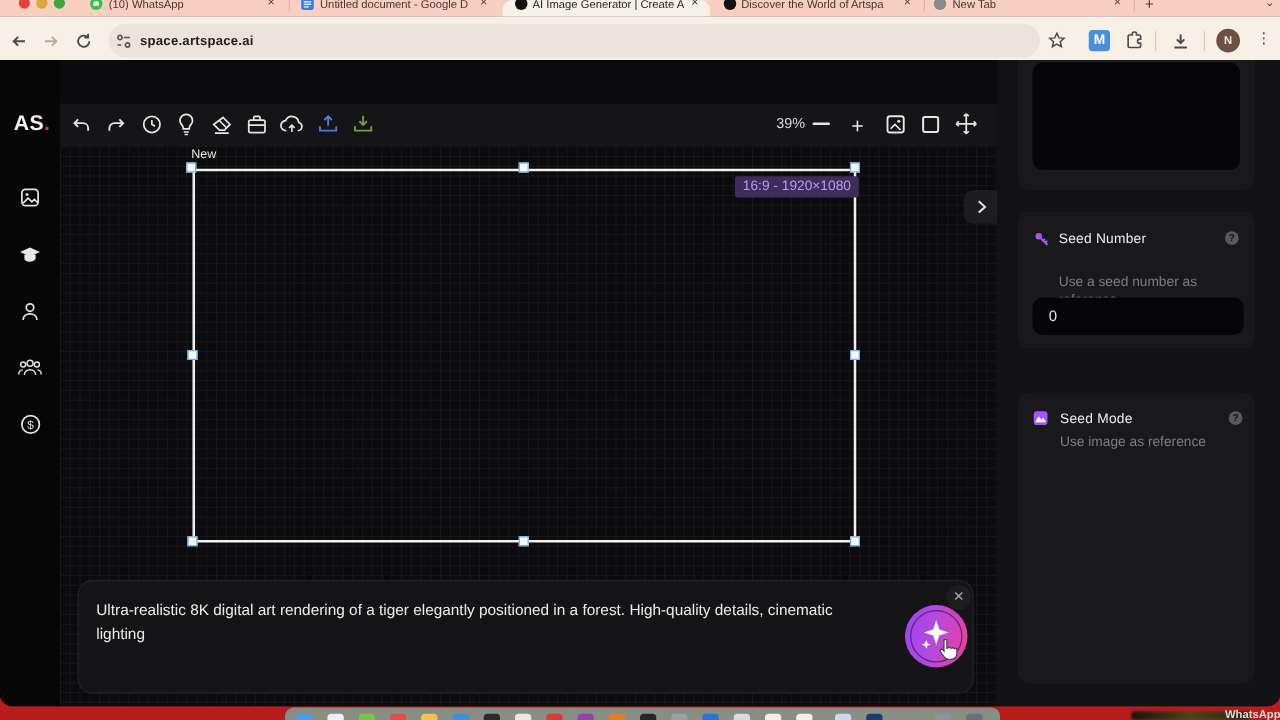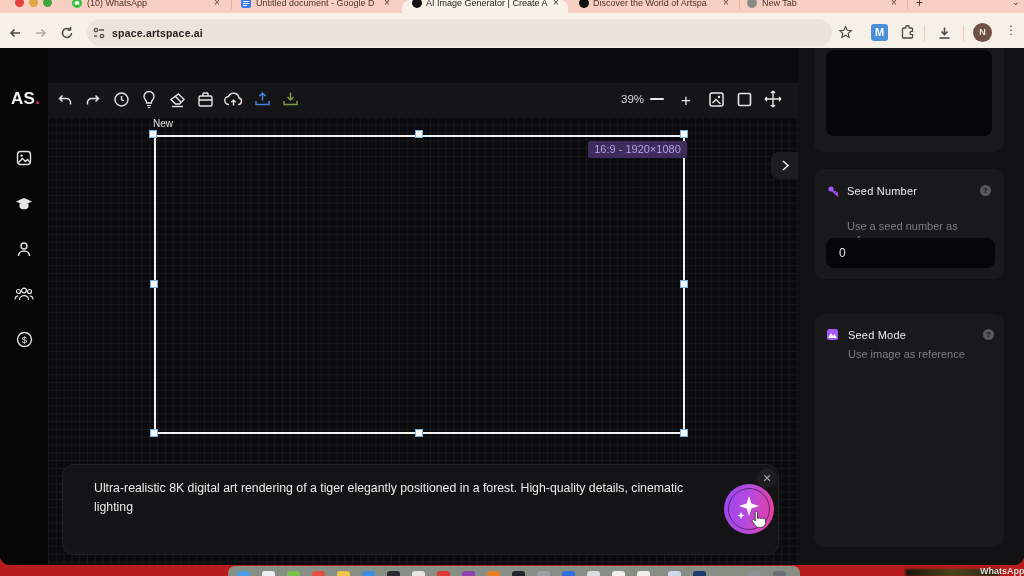--- a/index.html
+++ b/index.html
@@ -30,21 +30,21 @@
 .cardtitle { position:absolute; font-size:11px; font-weight:normal; color:#ededf0; letter-spacing:0.2px; }
 .cardsub { position:absolute; font-size:11px; color:#7d7d84; line-height:14px; }
 .helpq { position:absolute; width:11px; height:11px; border-radius:50%; background:#58585e; color:#111; font-size:8px; font-weight:bold; text-align:center; line-height:11px; }
 
 #sel { position:absolute; left:106px; top:18px; width:531px; height:299px; border:2px solid #f2f2f2; }
 .handle { position:absolute; width:8px; height:8px; background:#f8f8f8; border:1px solid #74b3ea; }
 #sizelabel { position:absolute; left:540px; top:0px; width:99px; height:17px; background:#3e2c5c; border-radius:2px; color:#b5a0e6; font-size:11px; text-align:center; line-height:17px;margin-top:24px; }
 #newlbl { position:absolute; left:105px; top:1px; color:#e8e8e8; font-size:10px; }
 #chev { position:absolute; left:723px; top:35px; width:27px; height:27px; background:#1d1d21; border-radius:8px 0 0 8px; }
 #prompt { position:absolute; left:14px; top:347px; width:717px; height:91px; background:#141416; border:1px solid #232327; border-radius:12px; }
-#prompt p { position:absolute; left:31px; top:14px; width:600px; font-size:12.3px; line-height:19px; color:#ececec; }
+#prompt p { position:absolute; left:14px; top:14px; width:600px; font-size:12.3px; line-height:19px; color:#ececec; }
 #genbtn { position:absolute; left:661px; top:19px; width:50px; height:50px; border-radius:50%;
   background:linear-gradient(100deg,#9b45f0 0%, #b34ae0 45%, #ec3f9b 100%); }
 #genring { position:absolute; left:4px; top:4px; width:42px; height:42px; border-radius:50%; border:1px solid rgba(20,10,30,.55); }
 #closex { position:absolute; left:694px; top:3px; width:20px; height:20px; border-radius:50%; background:#1e1e21; color:#a8a8a8; font-size:11px; text-align:center; line-height:20px; }
 
 #desktop { position:absolute; left:0; top:565px; width:1024px; height:11px; }
 #dock { position:absolute; left:228px; top:1px; width:572px; height:10px; background:#878e84; border-radius:7px 7px 0 0; }
 .dicon { position:absolute; top:5px; width:13px; height:6px; border-radius:3px 3px 0 0; }
 #artspace { position:absolute; left:980px; top:1px; z-index:5; color:#dcdcdc; font-size:9px; font-weight:bold; }
 </style>

